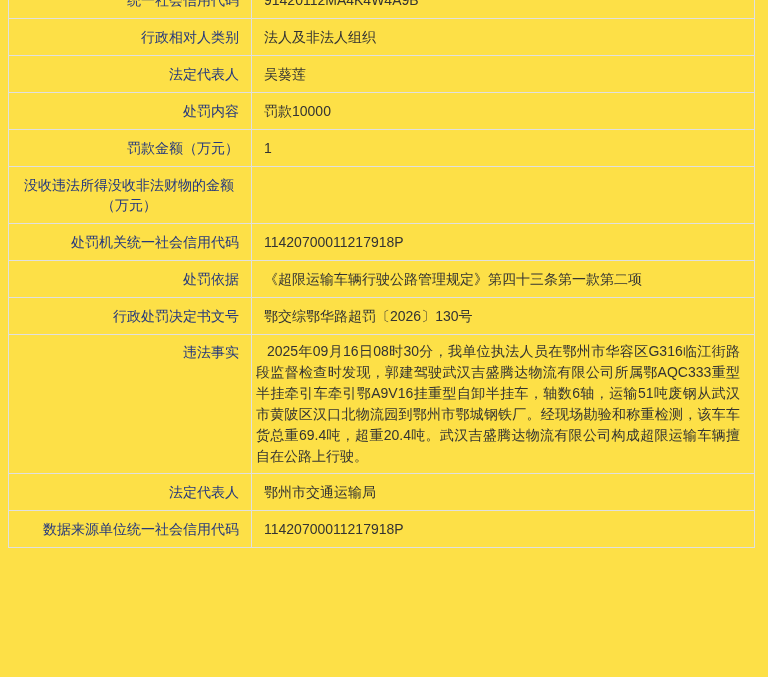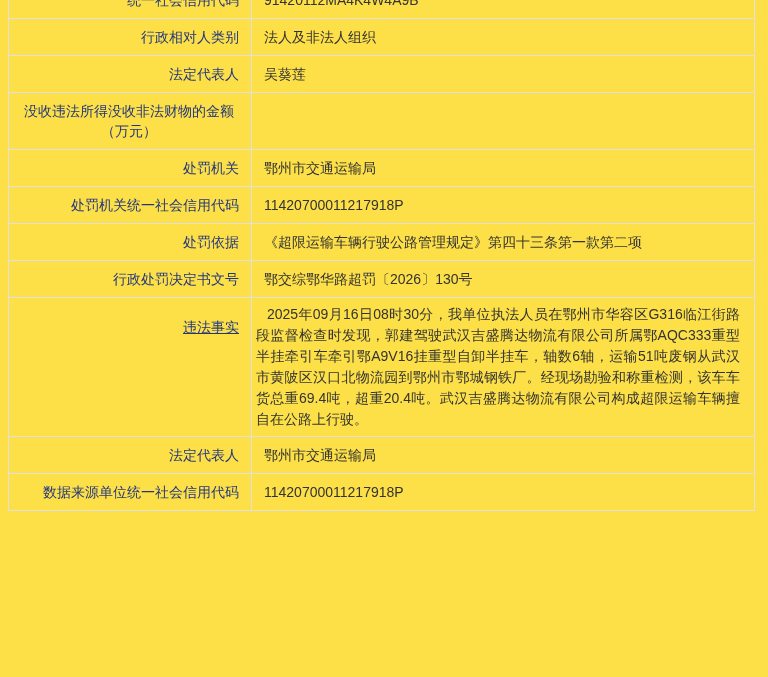--- a/index.html
+++ b/index.html
@@ -44,22 +44,21 @@
     text-align: left;
     color: #333333;
     padding: 8px 14px 8px 12px;
   }
   tr.row-default { height: 37px; }
   tr.row-tall { height: 56px; }
   tr.row-tall td.label { text-align: center; padding-right: 10px; }
   tr.row-paragraph { height: 118px; }
   tr.row-paragraph td.label {
     vertical-align: top;
-    padding-top: 19px;
-    text-decoration: underline;
+    padding-top: 7px;
   }
   tr.row-paragraph td.value {
     vertical-align: top;
     padding: 6px 14px 6px 4px;
     line-height: 21px;
     text-align: justify;
     text-indent: 11px;
   }
 </style>
 </head>
@@ -74,27 +73,31 @@
             <td class="value">91420112MA4K4W4A9B</td>
           </tr>
           <tr class="row-default">
             <td class="label">行政相对人类别</td>
             <td class="value">法人及非法人组织</td>
           </tr>
           <tr class="row-default">
             <td class="label">法定代表人</td>
             <td class="value">吴葵莲</td>
           </tr>
+          <tr class="row-default">
+            <td class="label">处罚内容</td>
+            <td class="value">罚款10000</td>
+          </tr>
+          <tr class="row-default">
+            <td class="label">罚款金额（万元）</td>
+            <td class="value">1</td>
+          </tr>
           <tr class="row-tall">
             <td class="label">没收违法所得没收非法财物的金额（万元）</td>
             <td class="value"></td>
-          </tr>
-          <tr class="row-default">
-            <td class="label">处罚机关</td>
-            <td class="value">鄂州市交通运输局</td>
           </tr>
           <tr class="row-default">
             <td class="label">处罚机关统一社会信用代码</td>
             <td class="value">11420700011217918P</td>
           </tr>
           <tr class="row-default">
             <td class="label">处罚依据</td>
             <td class="value">《超限运输车辆行驶公路管理规定》第四十三条第一款第二项</td>
           </tr>
           <tr class="row-default">

